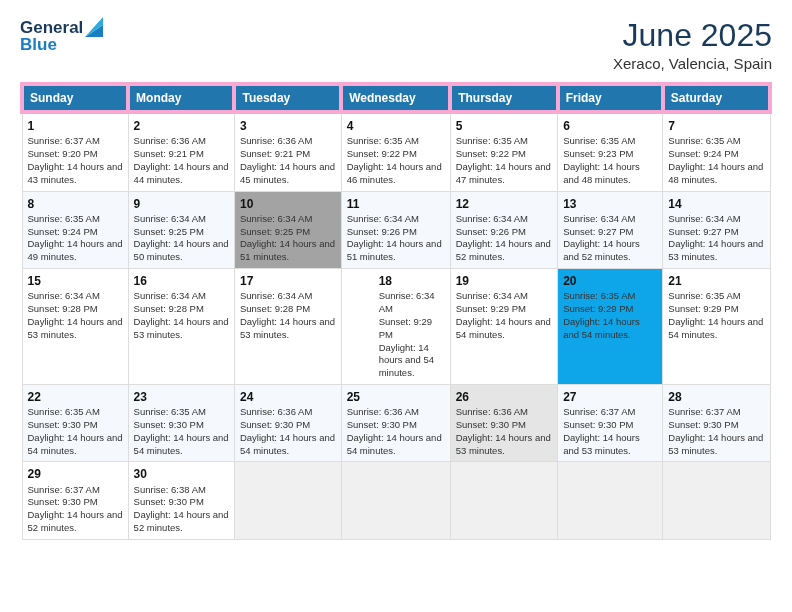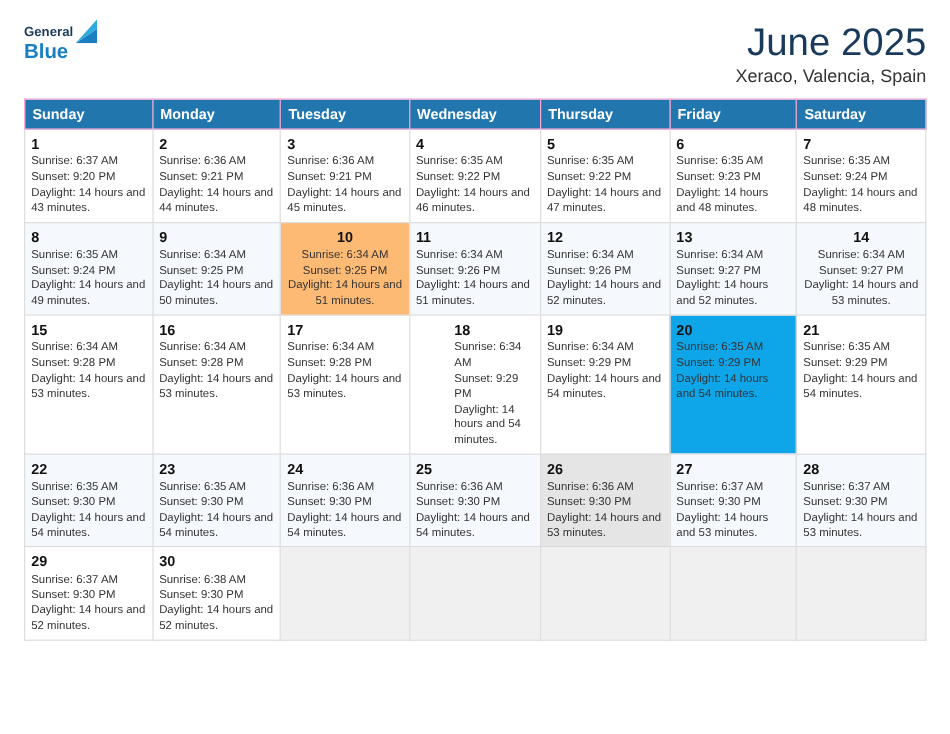--- a/index.html
+++ b/index.html
@@ -46,21 +46,21 @@
       border-collapse: collapse;
       border: 1px solid #ccc;
     }
     .calendar th {
       background: #2176ae;
       color: #fff;
       font-size: 12px;
       font-weight: bold;
       padding: 5px 6px;
       text-align: left;
-      border: 1px solid #f9a8d4;
+      border: 4px solid #f9a8d4;
       margin-left: 44px;
     }
     .calendar td {
       vertical-align: top;
       border: 1px solid #ddd;
       padding: 4px 5px;
       width: 113px;
       min-height: 78px;
       background: #fff;
       font-size: 9.5px;
@@ -82,21 +82,21 @@
     }
   </style>
 </head>
 <body>
 
 <div class="page">
   <div class="header">
     <div class="logo">
       <div>
         <div style="display:flex;align-items:center;">
-          <span class="logo-general" style="font-size:11px;font-weight:bold;color:#1a3a5c;">General</span>
+          <span class="logo-general" style="font-size:17px;font-weight:bold;color:#1a3a5c;">General</span>
           <svg width="18" height="20" viewBox="0 0 18 20" style="margin-left:2px;margin-top:-2px;">
             <polygon points="0,20 18,8 18,20" fill="#1a7fc1"></polygon>
             <polygon points="0,20 18,0 18,8" fill="#2eaadc"></polygon>
           </svg>
         </div>
         <div style="font-size:17px;font-weight:bold;color:#1a7fc1;margin-top:-3px;">Blue</div>
       </div>
     </div>
     <div class="title-block">
       <div class="main-title">June 2025</div>
@@ -122,25 +122,25 @@
           <td style="background: rgb(255, 255, 255);"><span class="day-number">2</span><span>Sunrise: 6:36 AM<br>Sunset: 9:21 PM<br>Daylight: 14 hours and 44 minutes.</span></td>
           <td style="background: rgb(255, 255, 255);"><span class="day-number">3</span><span>Sunrise: 6:36 AM<br>Sunset: 9:21 PM<br>Daylight: 14 hours and 45 minutes.</span></td>
           <td style="background: rgb(255, 255, 255);"><span class="day-number">4</span><span>Sunrise: 6:35 AM<br>Sunset: 9:22 PM<br>Daylight: 14 hours and 46 minutes.</span></td>
           <td style="background: rgb(255, 255, 255);"><span class="day-number">5</span><span>Sunrise: 6:35 AM<br>Sunset: 9:22 PM<br>Daylight: 14 hours and 47 minutes.</span></td>
           <td style="background: rgb(255, 255, 255);"><span class="day-number">6</span><span>Sunrise: 6:35 AM<br>Sunset: 9:23 PM<br>Daylight: 14 hours and 48 minutes.</span></td>
           <td style="background: rgb(255, 255, 255);"><span class="day-number">7</span><span>Sunrise: 6:35 AM<br>Sunset: 9:24 PM<br>Daylight: 14 hours and 48 minutes.</span></td>
         </tr>
         <tr>
           <td style="background: rgb(245, 248, 252);"><span class="day-number">8</span><span>Sunrise: 6:35 AM<br>Sunset: 9:24 PM<br>Daylight: 14 hours and 49 minutes.</span></td>
           <td style="background: rgb(245, 248, 252);"><span class="day-number">9</span><span>Sunrise: 6:34 AM<br>Sunset: 9:25 PM<br>Daylight: 14 hours and 50 minutes.</span></td>
-          <td style="background: #fdba74; text-align: center;"><span class="day-number">10</span><span>Sunrise: 6:34 AM<br>Sunset: 9:25 PM<br>Daylight: 14 hours and 51 minutes.</span></td>
+          <td style="background: #a3a3a3;"><span class="day-number">10</span><span>Sunrise: 6:34 AM<br>Sunset: 9:25 PM<br>Daylight: 14 hours and 51 minutes.</span></td>
           <td style="background: rgb(245, 248, 252);"><span class="day-number">11</span><span>Sunrise: 6:34 AM<br>Sunset: 9:26 PM<br>Daylight: 14 hours and 51 minutes.</span></td>
           <td style="background: rgb(245, 248, 252);"><span class="day-number">12</span><span>Sunrise: 6:34 AM<br>Sunset: 9:26 PM<br>Daylight: 14 hours and 52 minutes.</span></td>
           <td style="background: rgb(245, 248, 252);"><span class="day-number">13</span><span>Sunrise: 6:34 AM<br>Sunset: 9:27 PM<br>Daylight: 14 hours and 52 minutes.</span></td>
-          <td style="background: rgb(245, 248, 252); text-align: center;"><span class="day-number">14</span><span>Sunrise: 6:34 AM<br>Sunset: 9:27 PM<br>Daylight: 14 hours and 53 minutes.</span></td>
+          <td style="background: rgb(245, 248, 252);"><span class="day-number">14</span><span>Sunrise: 6:34 AM<br>Sunset: 9:27 PM<br>Daylight: 14 hours and 53 minutes.</span></td>
         </tr>
         <tr>
           <td style="background: rgb(255, 255, 255);"><span class="day-number">15</span><span>Sunrise: 6:34 AM<br>Sunset: 9:28 PM<br>Daylight: 14 hours and 53 minutes.</span></td>
           <td style="background: rgb(255, 255, 255);"><span class="day-number">16</span><span>Sunrise: 6:34 AM<br>Sunset: 9:28 PM<br>Daylight: 14 hours and 53 minutes.</span></td>
           <td style="background: rgb(255, 255, 255);"><span class="day-number">17</span><span>Sunrise: 6:34 AM<br>Sunset: 9:28 PM<br>Daylight: 14 hours and 53 minutes.</span></td>
           <td style="background: rgb(255, 255, 255); padding-left: 37px;"><span class="day-number">18</span><span>Sunrise: 6:34 AM<br>Sunset: 9:29 PM<br>Daylight: 14 hours and 54 minutes.</span></td>
           <td style="background: rgb(255, 255, 255);"><span class="day-number">19</span><span>Sunrise: 6:34 AM<br>Sunset: 9:29 PM<br>Daylight: 14 hours and 54 minutes.</span></td>
           <td style="background: #0ea5e9;"><span class="day-number">20</span><span>Sunrise: 6:35 AM<br>Sunset: 9:29 PM<br>Daylight: 14 hours and 54 minutes.</span></td>
           <td style="background: rgb(255, 255, 255);"><span class="day-number">21</span><span>Sunrise: 6:35 AM<br>Sunset: 9:29 PM<br>Daylight: 14 hours and 54 minutes.</span></td>
         </tr>

